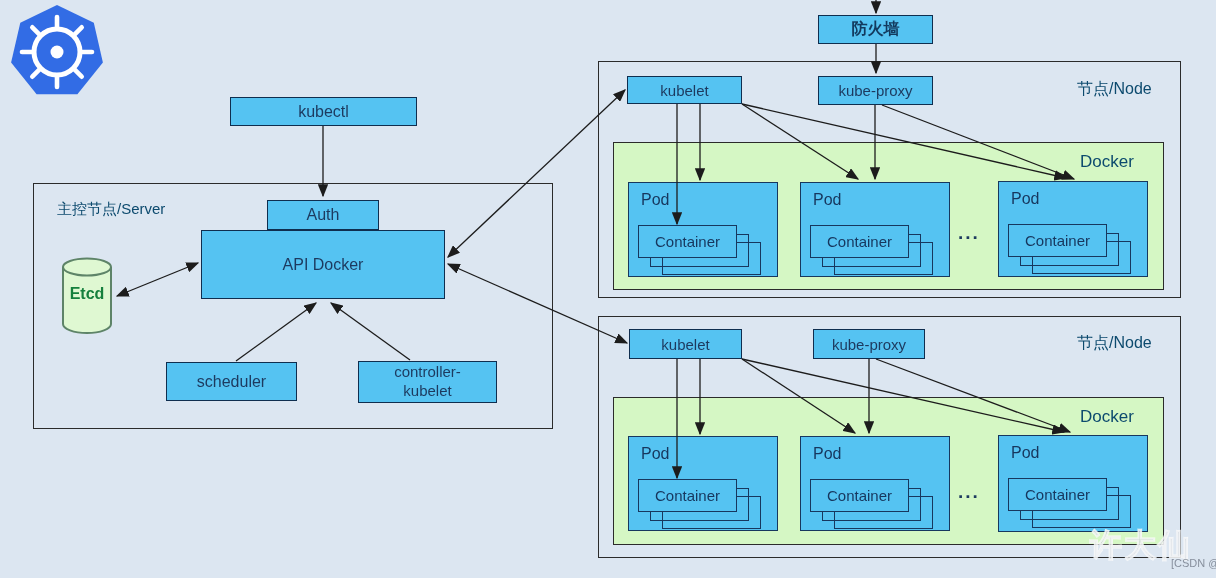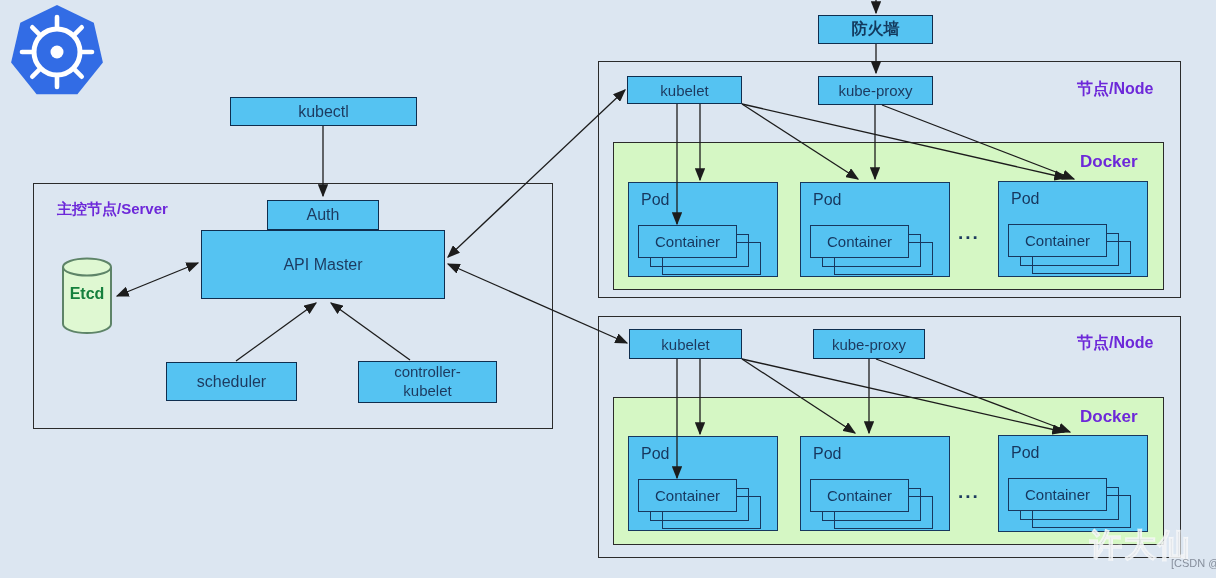--- a/index.html
+++ b/index.html
@@ -55,21 +55,21 @@
     position:absolute;
     background:#55c3f2;
     border:1.5px solid #17375e;
     box-sizing:border-box;
     display:flex;align-items:center;justify-content:center;
     font-size:15px;color:#17375e;
     z-index:5;
   }
   .sectiontitle{
     position:absolute;
-    font-weight:bold;color:#6d28d9;font-size:16px;z-index:6;
+    font-weight:normal;color:#0c4a6e;font-size:16px;z-index:6;
   }
   .ellipsis{
     position:absolute;
     font-weight:bold;color:#1d3a5f;font-size:19px;letter-spacing:2px;z-index:6;
   }
   .twolines{white-space:pre-line;text-align:center;line-height:1.25;}
   #arrow-layer{
     position:absolute;left:0;top:0;width:1216px;height:578px;
     z-index:10;pointer-events:none;
   }
@@ -113,21 +113,21 @@
 
 <div class="bluebox" style="left:230px;top:97px;width:187px;height:29px;">kubectl</div>
 
 <div class="bluebox" style="left:818px;top:15px;width:115px;height:29px;font-weight:bold;color:#133a5e;">防火墙</div>
 
 <div class="framebox" style="left:33px;top:183px;width:520px;height:246px;"></div>
 <div class="sectiontitle" style="left:57px;top:200px;font-size:15px;">主控节点/Server</div>
 
 <div class="bluebox" style="left:267px;top:200px;width:112px;height:30px;">Auth</div>
 
-<div class="bluebox" style="left:201px;top:230px;width:244px;height:69px;">API Master</div>
+<div class="bluebox" style="left:201px;top:230px;width:244px;height:69px;">API Docker</div>
 
 <div id="etcd-wrap">
   <svg width="52" height="78" viewBox="0 0 52 78">
     <path d="M2,10 L2,67 A24,9 0 0 0 50,67 L50,10" fill="#dff8d2" stroke="#5e8468" stroke-width="2"></path>
     <ellipse cx="26" cy="10" rx="24" ry="8.5" fill="#dff8d2" stroke="#5e8468" stroke-width="2"></ellipse>
   </svg>
   <div id="etcd-label">Etcd</div>
 </div>
 
 <div class="bluebox" style="left:166px;top:362px;width:131px;height:39px;">scheduler</div>

